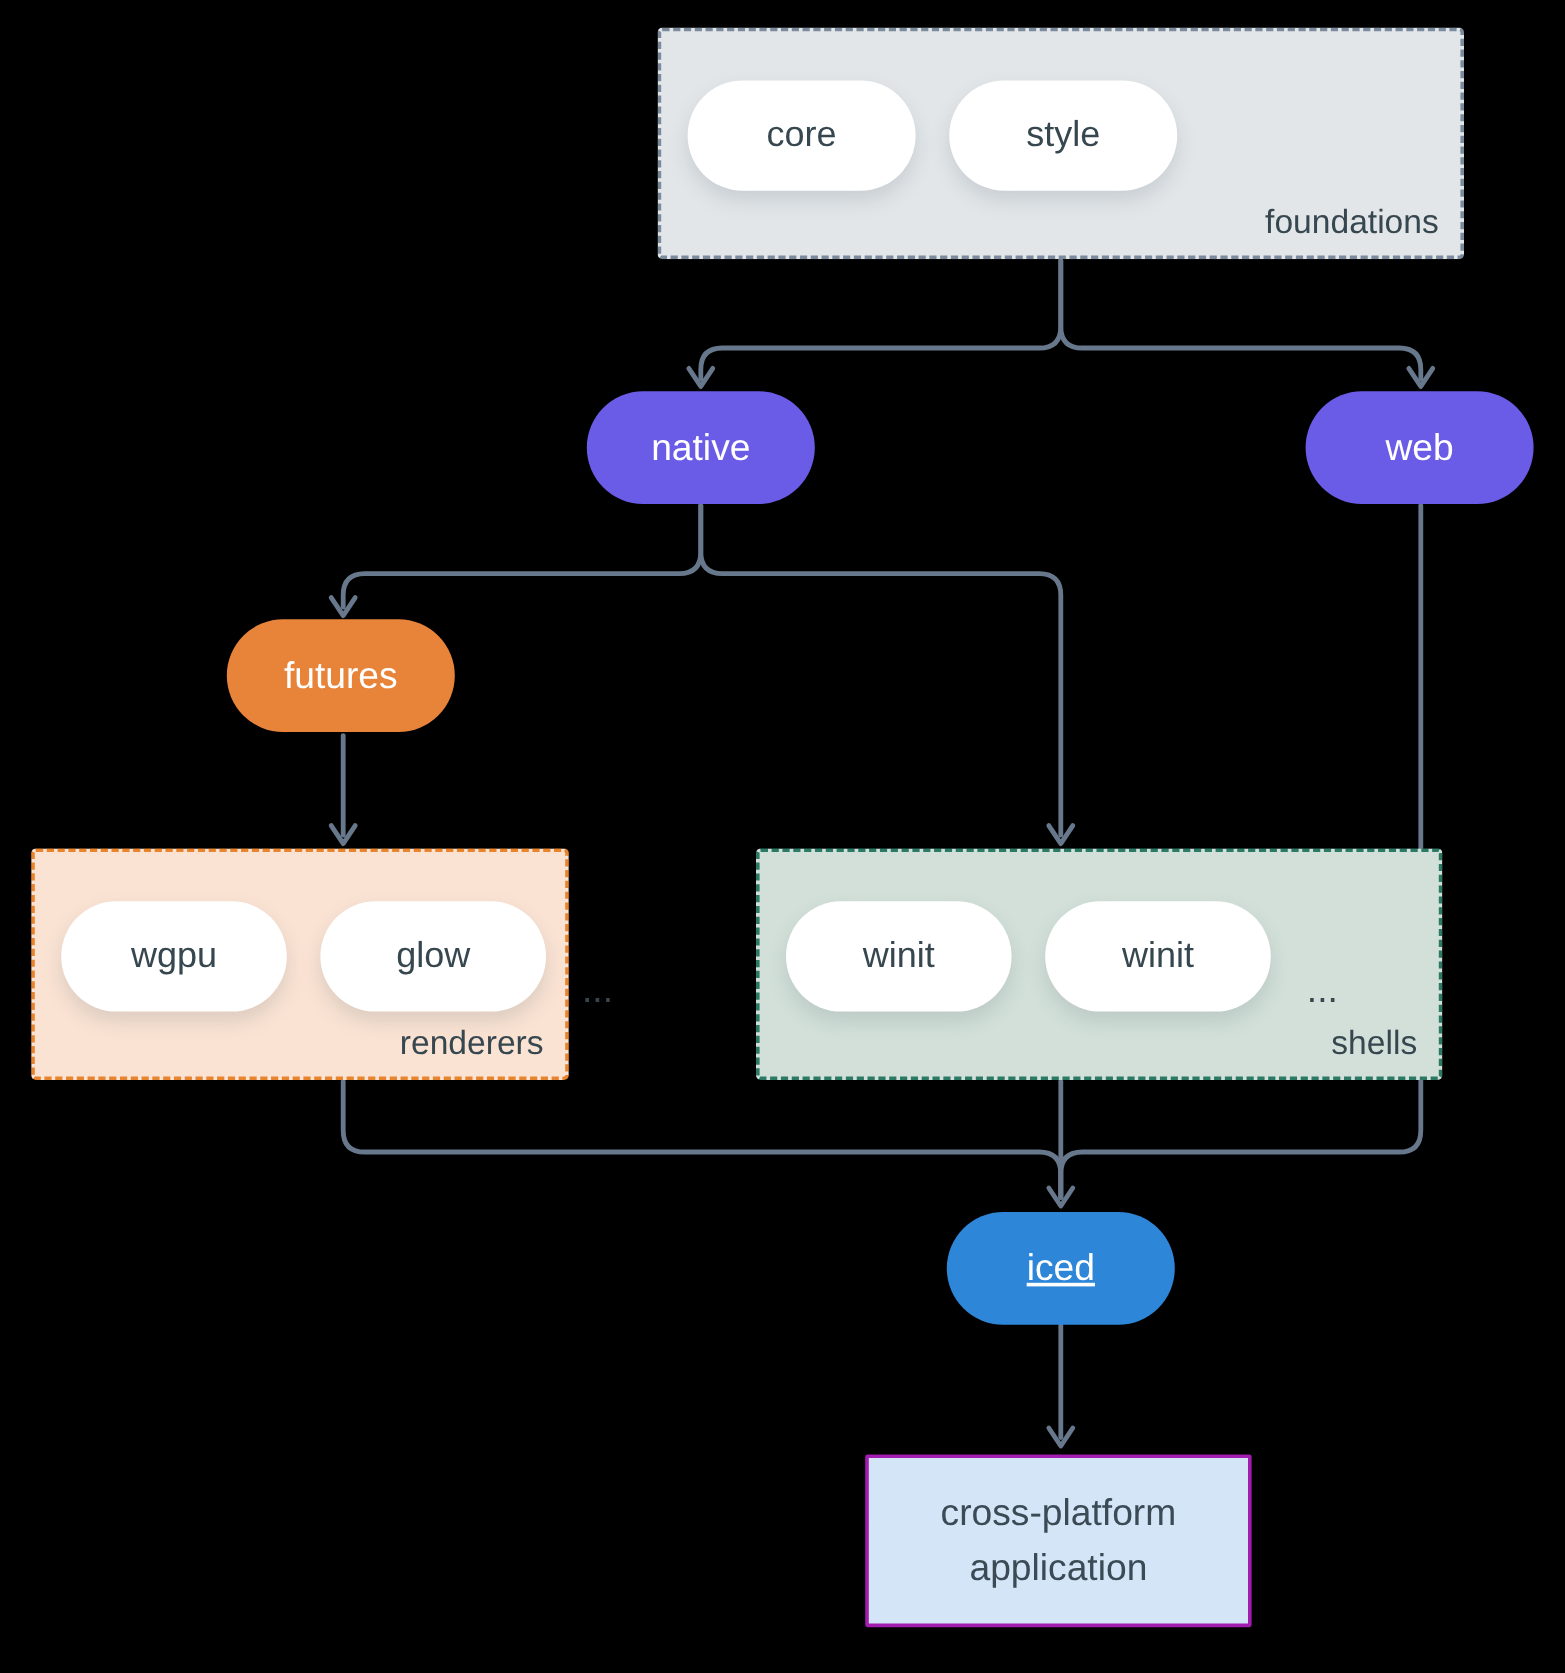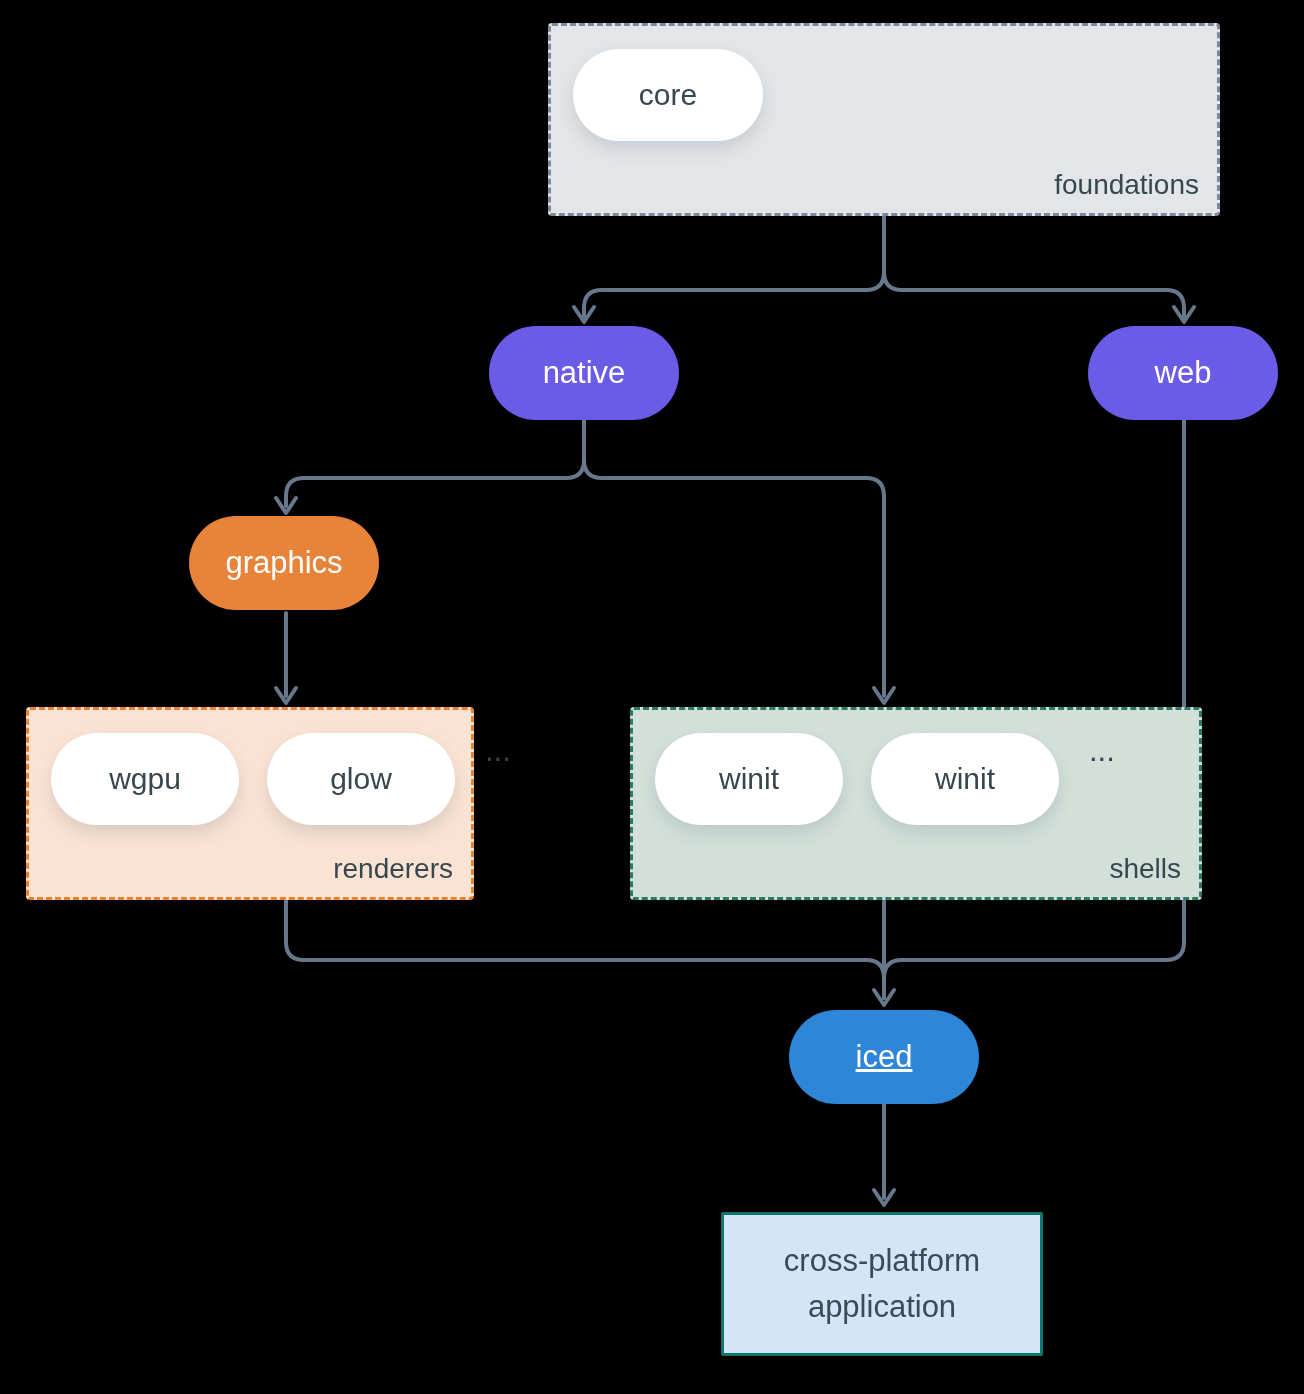--- a/index.html
+++ b/index.html
@@ -26,22 +26,22 @@
     box-sizing: border-box;
   }
   .group-foundations { left: 548px; top: 23px;  width: 672px; height: 193px;
     background: #e2e6e9; border: 3px dashed #7b8b9d; }
   .group-renderers   { left: 26px;  top: 707px; width: 448px; height: 193px;
     background: #fae3d3; border: 3px dashed #e8832e; }
   .group-shells      { left: 630px; top: 707px; width: 572px; height: 193px;
     background: #d2e0d9; border: 3px dashed #2a7a66; }
 
   .group-row {
-    position: absolute; left: 22px; top: 23px;
-    display: flex; align-items: flex-start; gap: 28px;
+    position: absolute; left: 22px; top: 41px;
+    display: flex; align-items: flex-end; gap: 28px;
   }
   .group-label {
     position: absolute; right: 18px; bottom: 12px;
     font-size: 28px; color: #37474f;
   }
 
   .pill-white {
     width: 190px; height: 92px;
     background: #fff; border-radius: 46px;
     display: flex; align-items: center; justify-content: center;
@@ -61,21 +61,21 @@
     font-size: 31px; color: #ffffff;
   }
   .node-native   { left: 489px;  top: 326px;  background: #6b5ce8; }
   .node-web      { left: 1088px; top: 326px;  background: #6b5ce8; }
   .node-graphics { left: 189px;  top: 516px;  background: #e8843a; }
   .node-iced     { left: 789px;  top: 1010px; background: #2e86d8; text-decoration: underline; }
 
   .app-box {
     position: absolute;
     left: 721px; top: 1212px; width: 322px; height: 144px;
-    background: #d3e5f7; border: 3px solid #0f766e; border-radius: 2px;
+    background: #d3e5f7; border: 3px solid #a21caf; border-radius: 2px;
     box-sizing: border-box;
     display: flex; align-items: center; justify-content: center;
     text-align: center;
     font-size: 31px; line-height: 1.5; color: #3c4a56;
   }
 </style>
 </head>
 <body>
 
 <div class="canvas">
@@ -102,34 +102,37 @@
 
     <path d="M884 1104 V1198"></path>
     <path d="M874 1190 L884 1205 L894 1190"></path>
   </svg>
 
   <div class="group group-foundations">
     <div class="group-row">
       <div class="pill-white">
         <span>core</span>
       </div>
+      <div class="pill-white">
+        <span>style</span>
+      </div>
     </div>
     <div class="group-label">foundations</div>
   </div>
 
   <div class="node node-native">
     <span>native</span>
   </div>
 
   <div class="node node-web">
     <span>web</span>
   </div>
 
   <div class="node node-graphics">
-    <span>graphics</span>
+    <span>futures</span>
   </div>
 
   <div class="group group-renderers">
     <div class="group-row">
       <div class="pill-white">
         <span>wgpu</span>
       </div>
       <div class="pill-white">
         <span>glow</span>
       </div>

